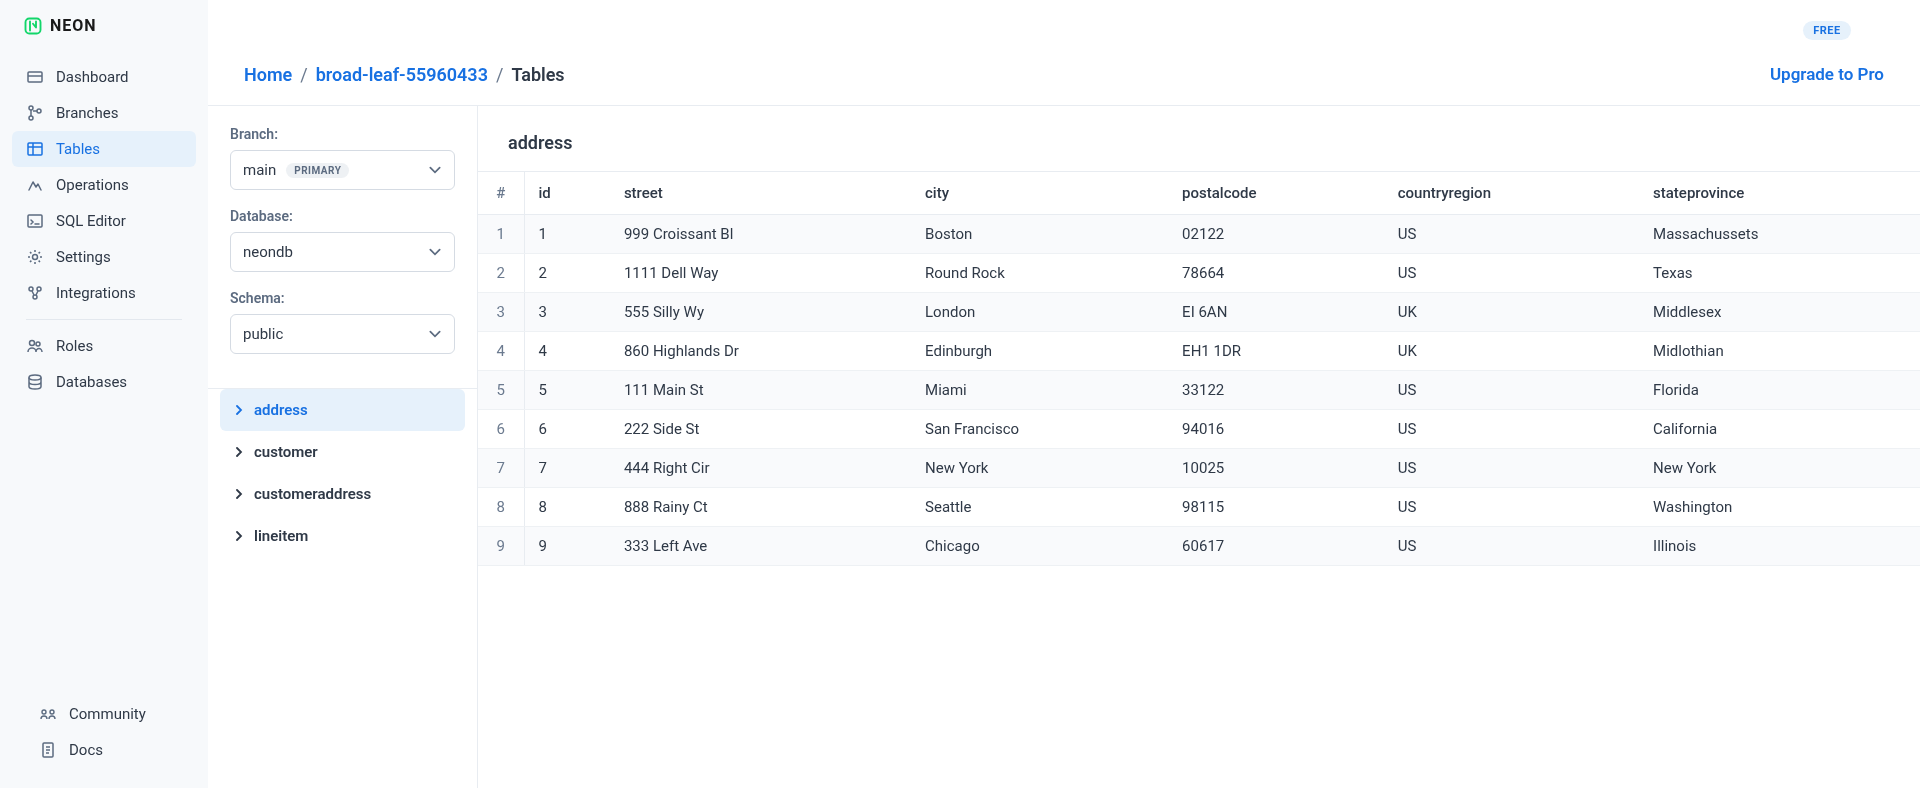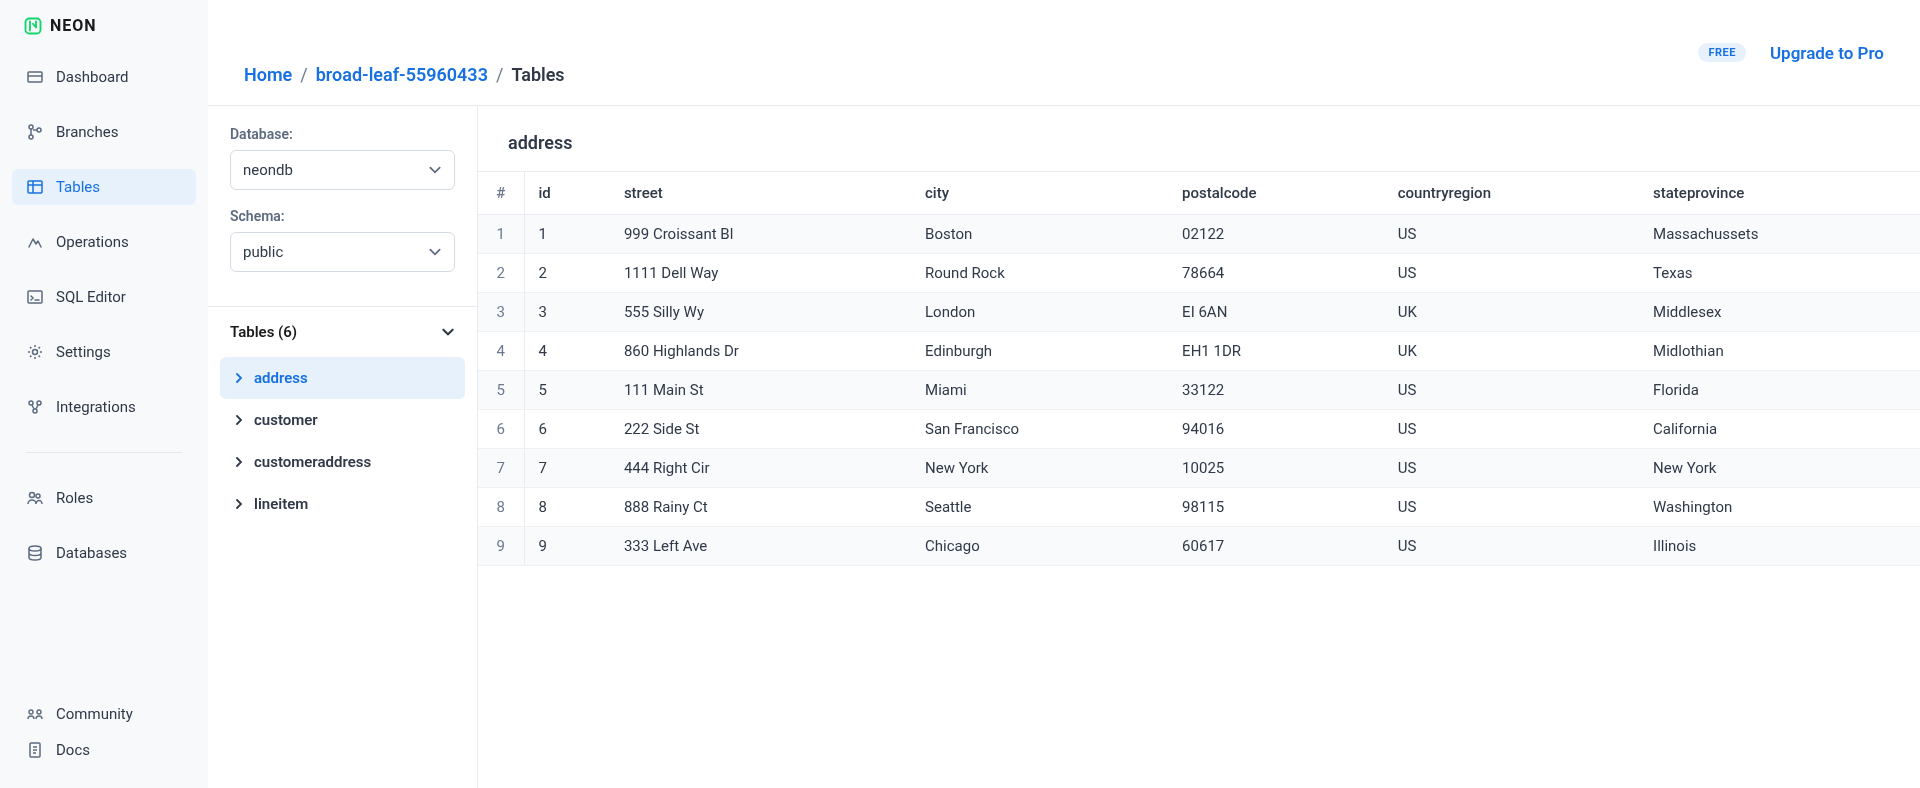--- a/index.html
+++ b/index.html
@@ -4,35 +4,35 @@
 <style>
 * { margin: 0; padding: 0; box-sizing: border-box; }
 body { font-family: -apple-system, BlinkMacSystemFont, "Segoe UI", Roboto, sans-serif; font-size: 14px; color: #1a1a1a; background: #fff; }
 .app { display: flex; height: 788px; }
 
 
 .sidebar { width: 208px; background: #f7f9fb; display: flex; flex-direction: column; padding: 16px 0; }
 .logo { display: flex; align-items: center; gap: 8px; padding: 0 24px 20px; }
 .logo-icon { width: 28px; height: 28px; }
 .logo-text { font-weight: 700; font-size: 16px; letter-spacing: 1px; color: #1a1a1a; }
-.nav { flex: 1; display: flex; flex-direction: column; padding: 4px 12px; gap: 19px; }
+.nav { flex: 1; display: flex; flex-direction: column; padding: 4px 12px; }
 .nav-item { display: flex; align-items: center; gap: 12px; padding: 9px 14px; border-radius: 6px; color: #2f3947; cursor: pointer; font-size: 15px; }
 .nav-item.active { background: #e6f1fb; color: #1871e2; }
 .nav-icon { width: 18px; height: 18px; display: flex; align-items: center; justify-content: center; flex-shrink: 0; }
 .nav-divider { height: 1px; background: #e3e8ee; margin: 8px 14px; }
-.nav-bottom { padding: 4px 12px; }
+.nav-bottom { padding: 4px 25px; }
 
 
 .main { flex: 1; display: flex; flex-direction: column; overflow: hidden; }
 .topbar { display: flex; align-items: center; justify-content: space-between; padding: 20px 36px; }
 .breadcrumb { display: flex; align-items: center; gap: 8px; font-size: 18px; font-weight: 600; margin-top: 44px; }
 .breadcrumb a { color: #1871e2; text-decoration: none; }
 .breadcrumb-sep { color: #6b7a8f; font-weight: 400; }
 .breadcrumb .current { color: #2f3947; }
-.upgrade { display: flex; align-items: center; gap: 24px; }
+.upgrade { display: flex; align-items: center; gap: 24px; flex-direction: column; }
 .free-badge { background: #e6f1fb; color: #1871e2; font-size: 11px; font-weight: 700; padding: 3px 10px; border-radius: 12px; letter-spacing: 0.5px; }
 .upgrade-link { color: #1871e2; font-weight: 600; font-size: 17px; cursor: pointer; }
 
 .content { flex: 1; display: flex; border-top: 1px solid #e8ecf1; overflow: hidden; }
 
 
 .panel { width: 270px; border-right: 1px solid #e8ecf1; display: flex; flex-direction: column; overflow-y: auto; }
 .selectors { padding: 20px 22px 16px; }
 .selector-group { margin-bottom: 18px; }
 .selector-label { font-size: 14px; color: #5c6b80; font-weight: 600; margin-bottom: 8px; display: block; }
@@ -201,20 +201,34 @@
         <span class="free-badge">FREE</span>
         <span class="upgrade-link">Upgrade to Pro</span>
       </div>
     </div>
 
     <div class="content">
 
       <div class="panel">
         <div class="selectors">
 
+          <div class="selector-group">
+            <span class="selector-label">Branch:</span>
+            <div class="select-box">
+              <span class="value">
+                <span>main</span>
+                <span class="primary-tag">PRIMARY</span>
+              </span>
+              <span>
+                  <svg class="chev" viewBox="0 0 12 12">
+                    <path d="M2 4l4 4 4-4" stroke="#5c6b80" stroke-width="1.5" fill="none" stroke-linecap="round"></path>
+                  </svg>
+                </span>
+            </div>
+          </div>
 
           <div class="selector-group">
             <span class="selector-label">Database:</span>
             <div class="select-box">
               <span class="value">neondb</span>
               <span>
                   <svg class="chev" viewBox="0 0 12 12">
                     <path d="M2 4l4 4 4-4" stroke="#5c6b80" stroke-width="1.5" fill="none" stroke-linecap="round"></path>
                   </svg>
                 </span>
@@ -228,28 +242,20 @@
               <span>
                   <svg class="chev" viewBox="0 0 12 12">
                     <path d="M2 4l4 4 4-4" stroke="#5c6b80" stroke-width="1.5" fill="none" stroke-linecap="round"></path>
                   </svg>
                 </span>
             </div>
           </div>
         </div>
 
         <div class="tables-section">
-          <div class="tables-header">
-            <span>Tables (6)</span>
-            <span>
-                <svg class="chev" viewBox="0 0 12 12">
-                  <path d="M2 4l4 4 4-4" stroke="#2f3947" stroke-width="1.8" fill="none" stroke-linecap="round"></path>
-                </svg>
-              </span>
-          </div>
           <div class="table-list" id="table-list">
               <div class="table-item active">
                 <span>
                   <svg class="arrow" viewBox="0 0 10 10">
                     <path d="M3 1l4 4-4 4" stroke="#2f3947" stroke-width="1.8" fill="none" stroke-linecap="round"></path>
                   </svg>
                 </span>
                 <span>address</span>
               </div>
               <div class="table-item">

